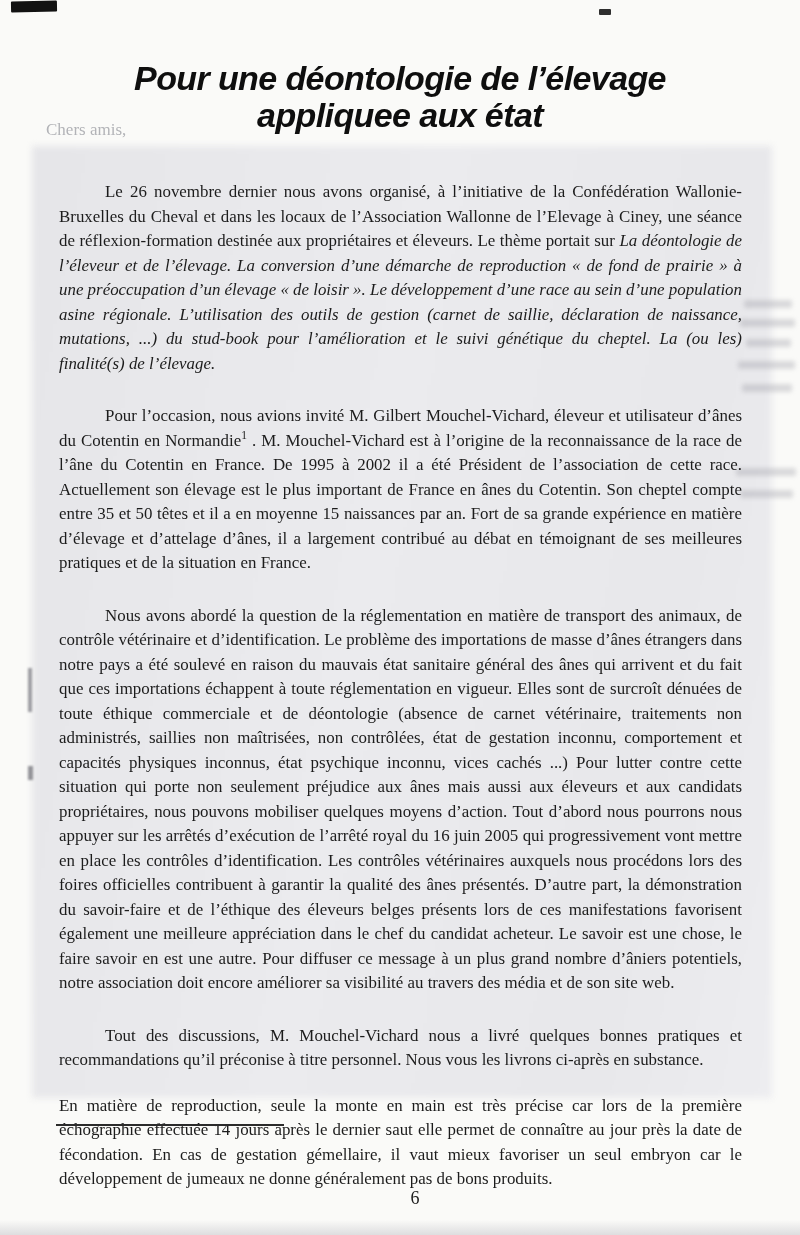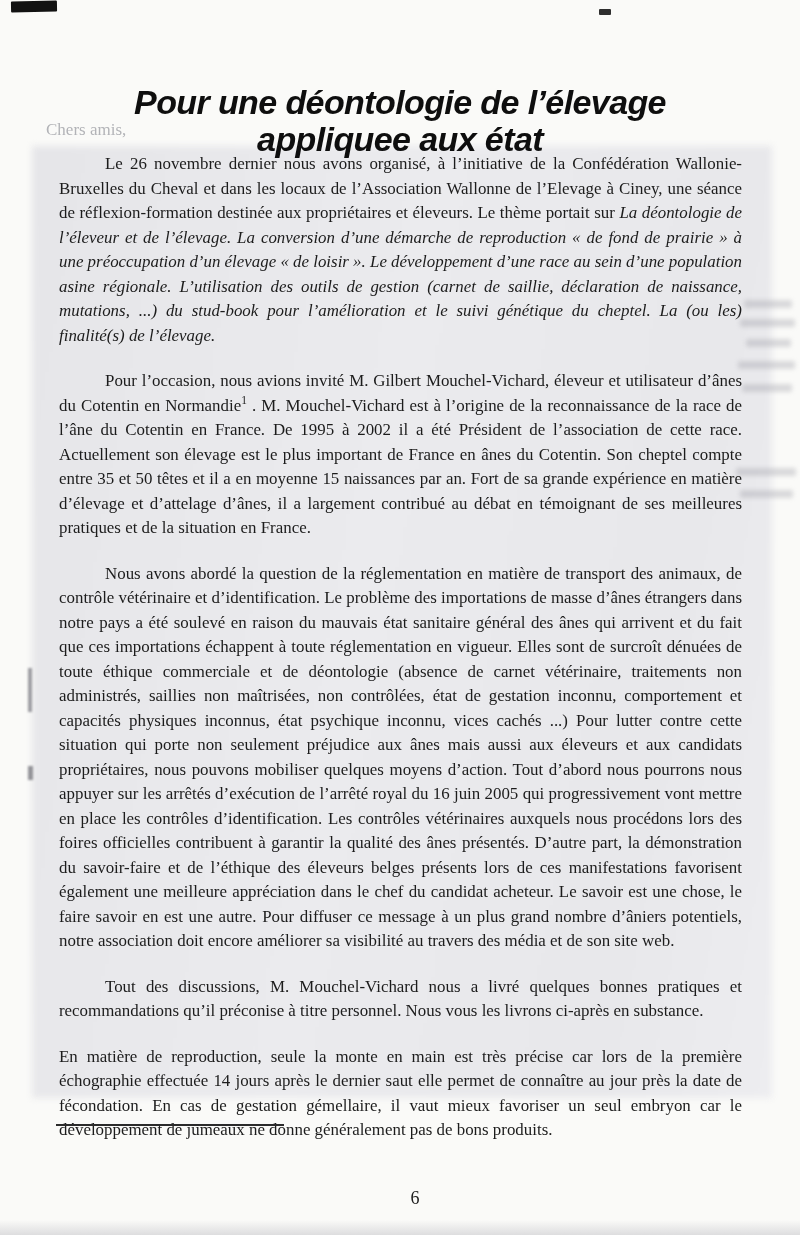--- a/index.html
+++ b/index.html
@@ -16,34 +16,34 @@
   .scan-wash {
     position:absolute; left:32px; top:146px; width:740px; height:952px;
     background:linear-gradient(100deg,#e6e6e9 0%,#ebebee 45%,#e8e8eb 80%,#ededf0 100%);
     filter:blur(3px);
   }
   .bottom-band {
     position:absolute; left:0; top:1220px; width:800px; height:15px;
     background:linear-gradient(to bottom, rgba(190,190,196,0), rgba(186,186,192,0.45));
   }
   .title {
-    position:absolute; top:84px; left:0; width:100%;
+    position:absolute; top:60px; left:0; width:100%;
     text-align:center;
     font-family:"Liberation Sans", sans-serif;
     font-style:italic; font-weight:bold;
     font-size:34px; line-height:37px;
     letter-spacing:-0.6px; color:#0e0e0e;
   }
   .body-text {
     position:absolute; left:59px; top:152px; width:683px;
     color:#1c1c1c; font-size:16.9px; line-height:24.5px;
     text-align:justify;
   }
   .body-text p { margin:0 0 21px 0; }
-  .body-text p.indent { text-indent:46px; }
+  .body-text p.indent { text-indent:46px;margin-top:28px; }
   .em { font-style:italic; }
   sup.fn { font-size:11.5px; vertical-align:super; line-height:0; }
   .footnote-rule {
     position:absolute; left:56px; top:1124px; width:228px; height:2px;
     background:#2b2b2b;
   }
   .footnote {
     position:absolute; left:59px; top:1132px; width:500px;
     font-family:"Liberation Sans", sans-serif;
     font-size:16.5px; color:#202020;

